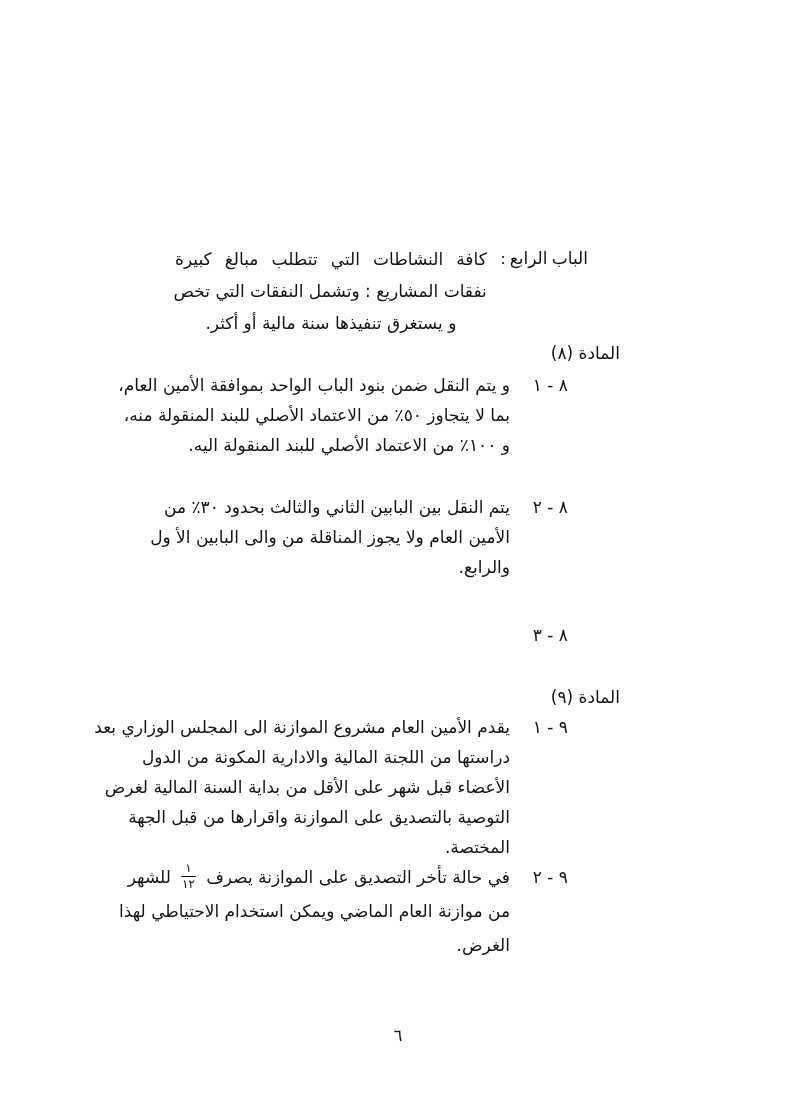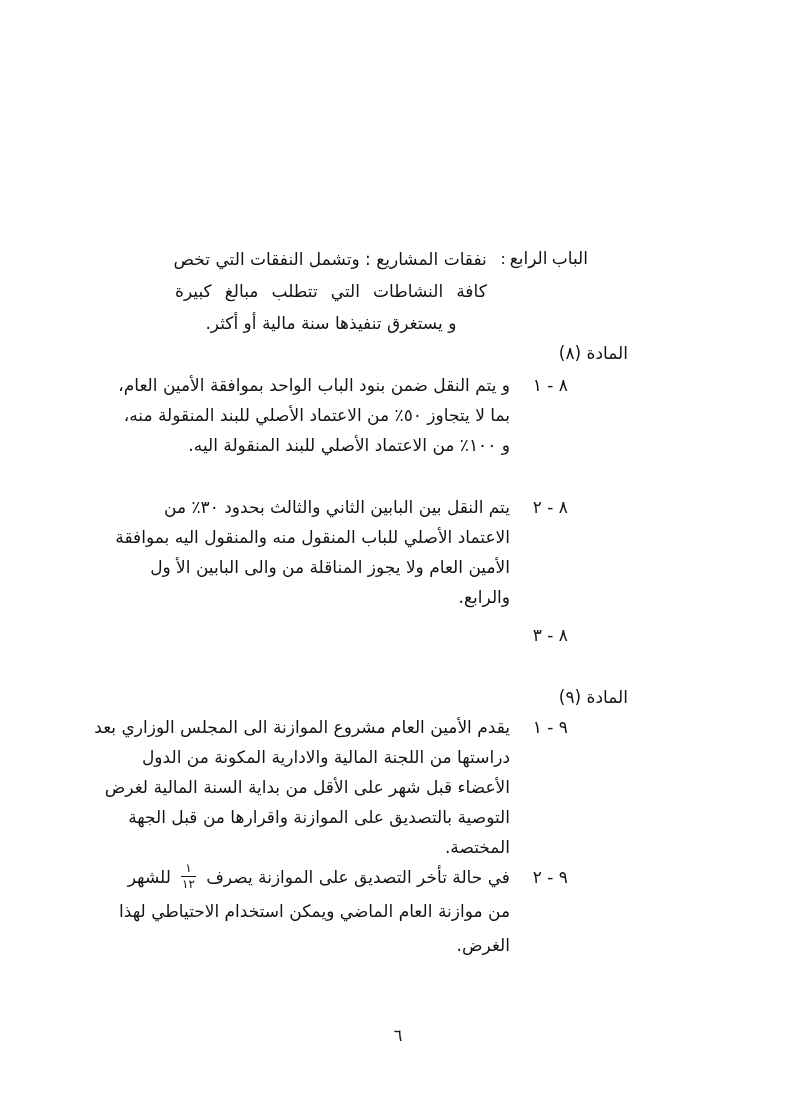--- a/index.html
+++ b/index.html
@@ -45,21 +45,21 @@
   }
   .chapter-body .cline {
     line-height: 32px;
     white-space: nowrap;
     text-align: center;
     text-align-last: center;
   }
 
   
   .article-heading {
-    right: 168px;
+    right: 176px;
     white-space: nowrap;
     line-height: 30px;
   }
 
   
   .clause {
     left: 175px;
     right: 228px;
     display: flex;
     direction: rtl;
@@ -112,42 +112,41 @@
   }
 </style>
 </head>
 <body>
 
 <div class="page">
 
   <div class="abs chapter-block">
     <div class="chapter-label">الباب الرابع :</div>
     <div class="chapter-body">
+      <div class="jline">كافة النشاطات التي تتطلب مبالغ كبيرة</div>
       <div class="jline">نفقات المشاريع : وتشمل النفقات التي تخص</div>
-      <div class="jline">كافة النشاطات التي تتطلب مبالغ كبيرة</div>
       <div class="cline">و يستغرق تنفيذها سنة مالية أو أكثر.</div>
     </div>
   </div>
 
   <div class="abs article-heading" style="top:338px">المادة (٨)</div>
 
   <div class="abs clause" style="top:370px">
     <div class="clause-num">٨ - ١</div>
     <div class="clause-body">
       <div class="jline">و يتم النقل ضمن بنود الباب الواحد بموافقة الأمين العام،</div>
       <div class="jline">بما لا يتجاوز ٥٠٪ من الاعتماد الأصلي للبند المنقولة منه،</div>
       <div class="lline">و ١٠٠٪ من الاعتماد الأصلي للبند المنقولة اليه.</div>
     </div>
   </div>
 
   <div class="abs clause" style="top:492px">
     <div class="clause-num">٨ - ٢</div>
     <div class="clause-body">
       <div class="jline">يتم النقل بين البابين الثاني والثالث بحدود ٣٠٪ من</div>
-      <div class="jline">الاعتماد الأصلي للباب المنقول منه والمنقول اليه بموافقة</div>
       <div class="jline">الأمين العام ولا يجوز المناقلة من والى البابين الأ ول</div>
       <div class="lline">والرابع.</div>
     </div>
   </div>
 
   <div class="abs clause" style="top:620px">
     <div class="clause-num">٨ - ٣</div>
   </div>
 
   <div class="abs article-heading" style="top:682px">المادة (٩)</div>

